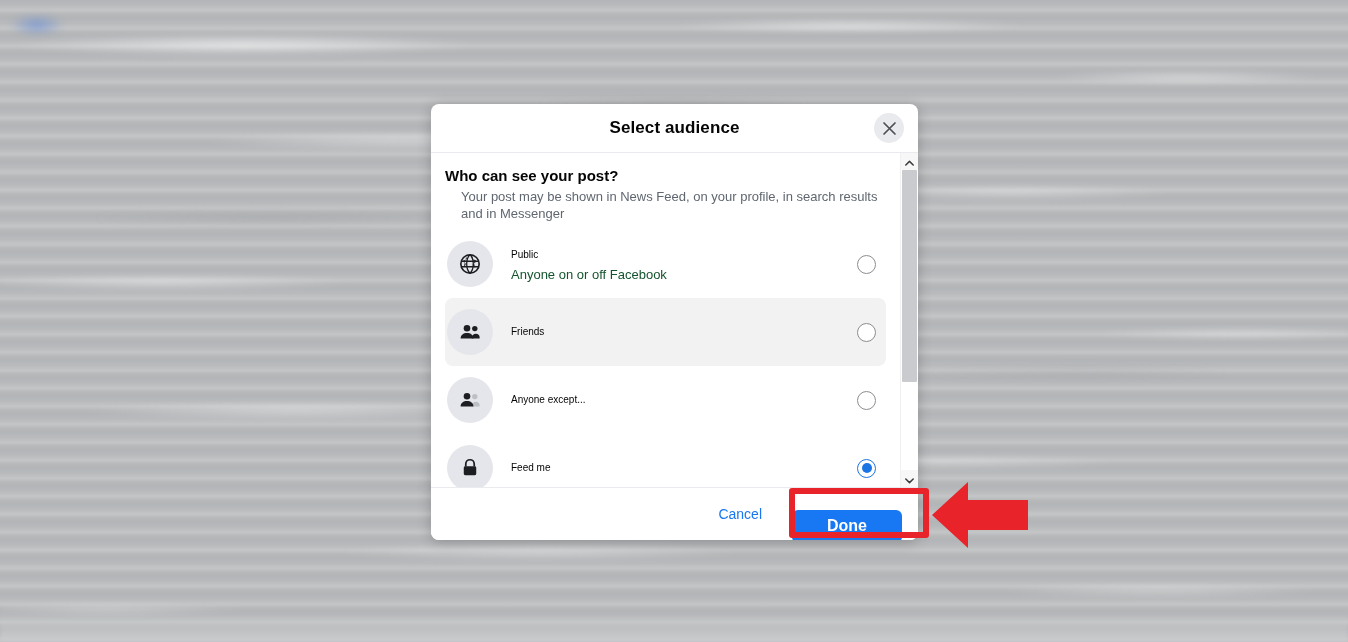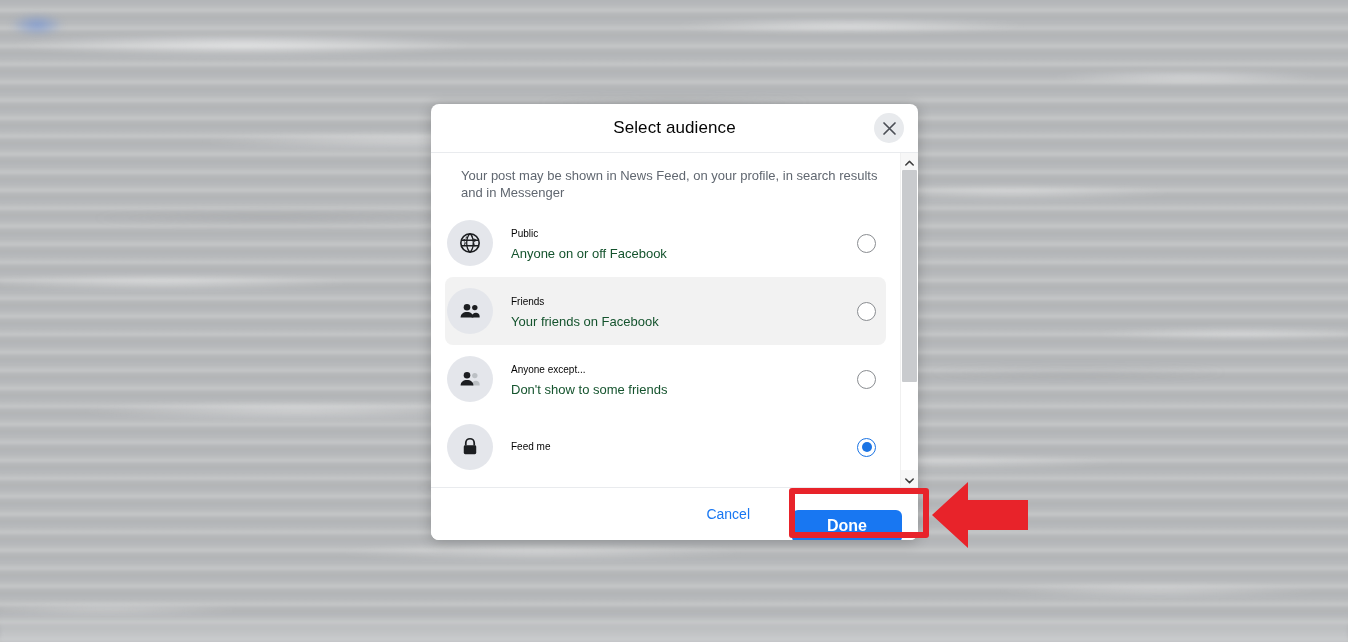--- a/index.html
+++ b/index.html
@@ -101,21 +101,21 @@
     position: relative;
     height: 48px;
     flex: 0 0 48px;
     display: flex;
     align-items: center;
     justify-content: center;
     border-bottom: 1px solid #e9ebee;
   }
   .modal-title {
     font-size: 17px;
-    font-weight: normal;
+    font-weight: bold;
     color: #050505;
     letter-spacing: 0.1px;
     text-align: right;
   }
   .close-btn {
     position: absolute;
     right: 14px;
     top: 50%;
     transform: translateY(-50%);
     width: 30px;
@@ -259,21 +259,21 @@
     border-top: 1px solid #e9ebee;
     display: flex;
     align-items: center;
     justify-content: flex-end;
     padding-right: 16px;
     background: #fff;
   }
   .cancel-link {
     font-size: 14px;
     color: #1877f2;
-    margin-right: 42px;
+    margin-right: 30px;
     cursor: pointer;
   }
   .done-btn {
     background: #1877f2;
     color: #ffffff;
     font-size: 16px;
     font-weight: bold;
     border: none;
     border-radius: 6px;
     height: 33px;
@@ -324,20 +324,21 @@
         <svg width="15" height="15" viewBox="0 0 15 15" aria-hidden="true">
           <path d="M2 2 L13 13 M13 2 L2 13" stroke="#4b4f56" stroke-width="1.7" stroke-linecap="round" fill="none"></path>
         </svg>
       </span>
     </div>
   </div>
 
   <div class="modal-body-wrap">
 
     <div class="modal-body">
+      <div class="section-title">Who can see your post?</div>
       <div class="section-sub">Your post may be shown in News Feed, on your profile, in search results and in Messenger</div>
 
       <div class="option-row">
         <div class="opt-icon">
           <svg width="22" height="22" viewBox="0 0 24 24" aria-hidden="true">
             <circle cx="12" cy="12" r="10" fill="none" stroke="#1c1e21" stroke-width="1.8"></circle>
             <path d="M12 2c-2.6 2.4-3.6 5.6-3.6 10S9.4 19.6 12 22" fill="none" stroke="#1c1e21" stroke-width="1.4"></path>
             <path d="M12 2c2.6 2.4 3.6 5.6 3.6 10S14.6 19.6 12 22" fill="none" stroke="#1c1e21" stroke-width="1.4"></path>
             <path d="M2.4 9h19.2M2.4 15h19.2" fill="none" stroke="#1c1e21" stroke-width="1.4"></path>
             <path d="M14.5 3.6c-1.4 1.2-1 2.6.3 3.1 1.5.6 3 .1 3.7 1.6.6 1.4-.4 2.3-1.6 2.6-1.7.4-2.3 1.5-1.7 3 .5 1.2 1.9 1.4 2.6 2.5" fill="#1c1e21" opacity="0.85" stroke="none"></path>
@@ -355,37 +356,35 @@
         <div class="opt-icon">
           <svg width="24" height="24" viewBox="0 0 24 24" aria-hidden="true">
             <circle cx="9" cy="8.2" r="3.3" fill="#1c1e21"></circle>
             <path d="M2.6 18.4c0-3.4 2.8-5.4 6.4-5.4s6.4 2 6.4 5.4z" fill="#1c1e21"></path>
             <circle cx="16.8" cy="8.6" r="2.7" fill="#1c1e21"></circle>
             <path d="M13.6 18.4c0-2.9 1.9-4.7 4.4-4.7 2 0 3.6 1.3 3.6 3.4v1.3z" fill="#1c1e21"></path>
           </svg>
         </div>
         <div class="opt-text">
           <div class="opt-label">Friends</div>
-          <div class="opt-desc">Your friends on Facebook</div>
         </div>
         <div class="radio"></div>
       </div>
 
       <div class="option-row">
         <div class="opt-icon">
           <svg width="24" height="24" viewBox="0 0 24 24" aria-hidden="true">
             <circle cx="16.8" cy="8.6" r="2.7" fill="#bcc0c4"></circle>
             <path d="M13.6 18.4c0-2.9 1.9-4.7 4.4-4.7 2 0 3.6 1.3 3.6 3.4v1.3z" fill="#bcc0c4"></path>
             <circle cx="9" cy="8.2" r="3.3" fill="#1c1e21"></circle>
             <path d="M2.6 18.4c0-3.4 2.8-5.4 6.4-5.4s6.4 2 6.4 5.4z" fill="#1c1e21"></path>
           </svg>
         </div>
         <div class="opt-text">
           <div class="opt-label">Anyone except...</div>
-          <div class="opt-desc">Don't show to some friends</div>
         </div>
         <div class="radio"></div>
       </div>
 
       <div class="option-row">
         <div class="opt-icon">
           <svg width="22" height="22" viewBox="0 0 24 24" aria-hidden="true">
             <path d="M7.4 10.4V7.6a4.6 4.6 0 0 1 9.2 0v2.8" fill="none" stroke="#1c1e21" stroke-width="1.9"></path>
             <rect x="5.2" y="10.2" width="13.6" height="9.6" rx="1.6" fill="#1c1e21"></rect>
           </svg>

